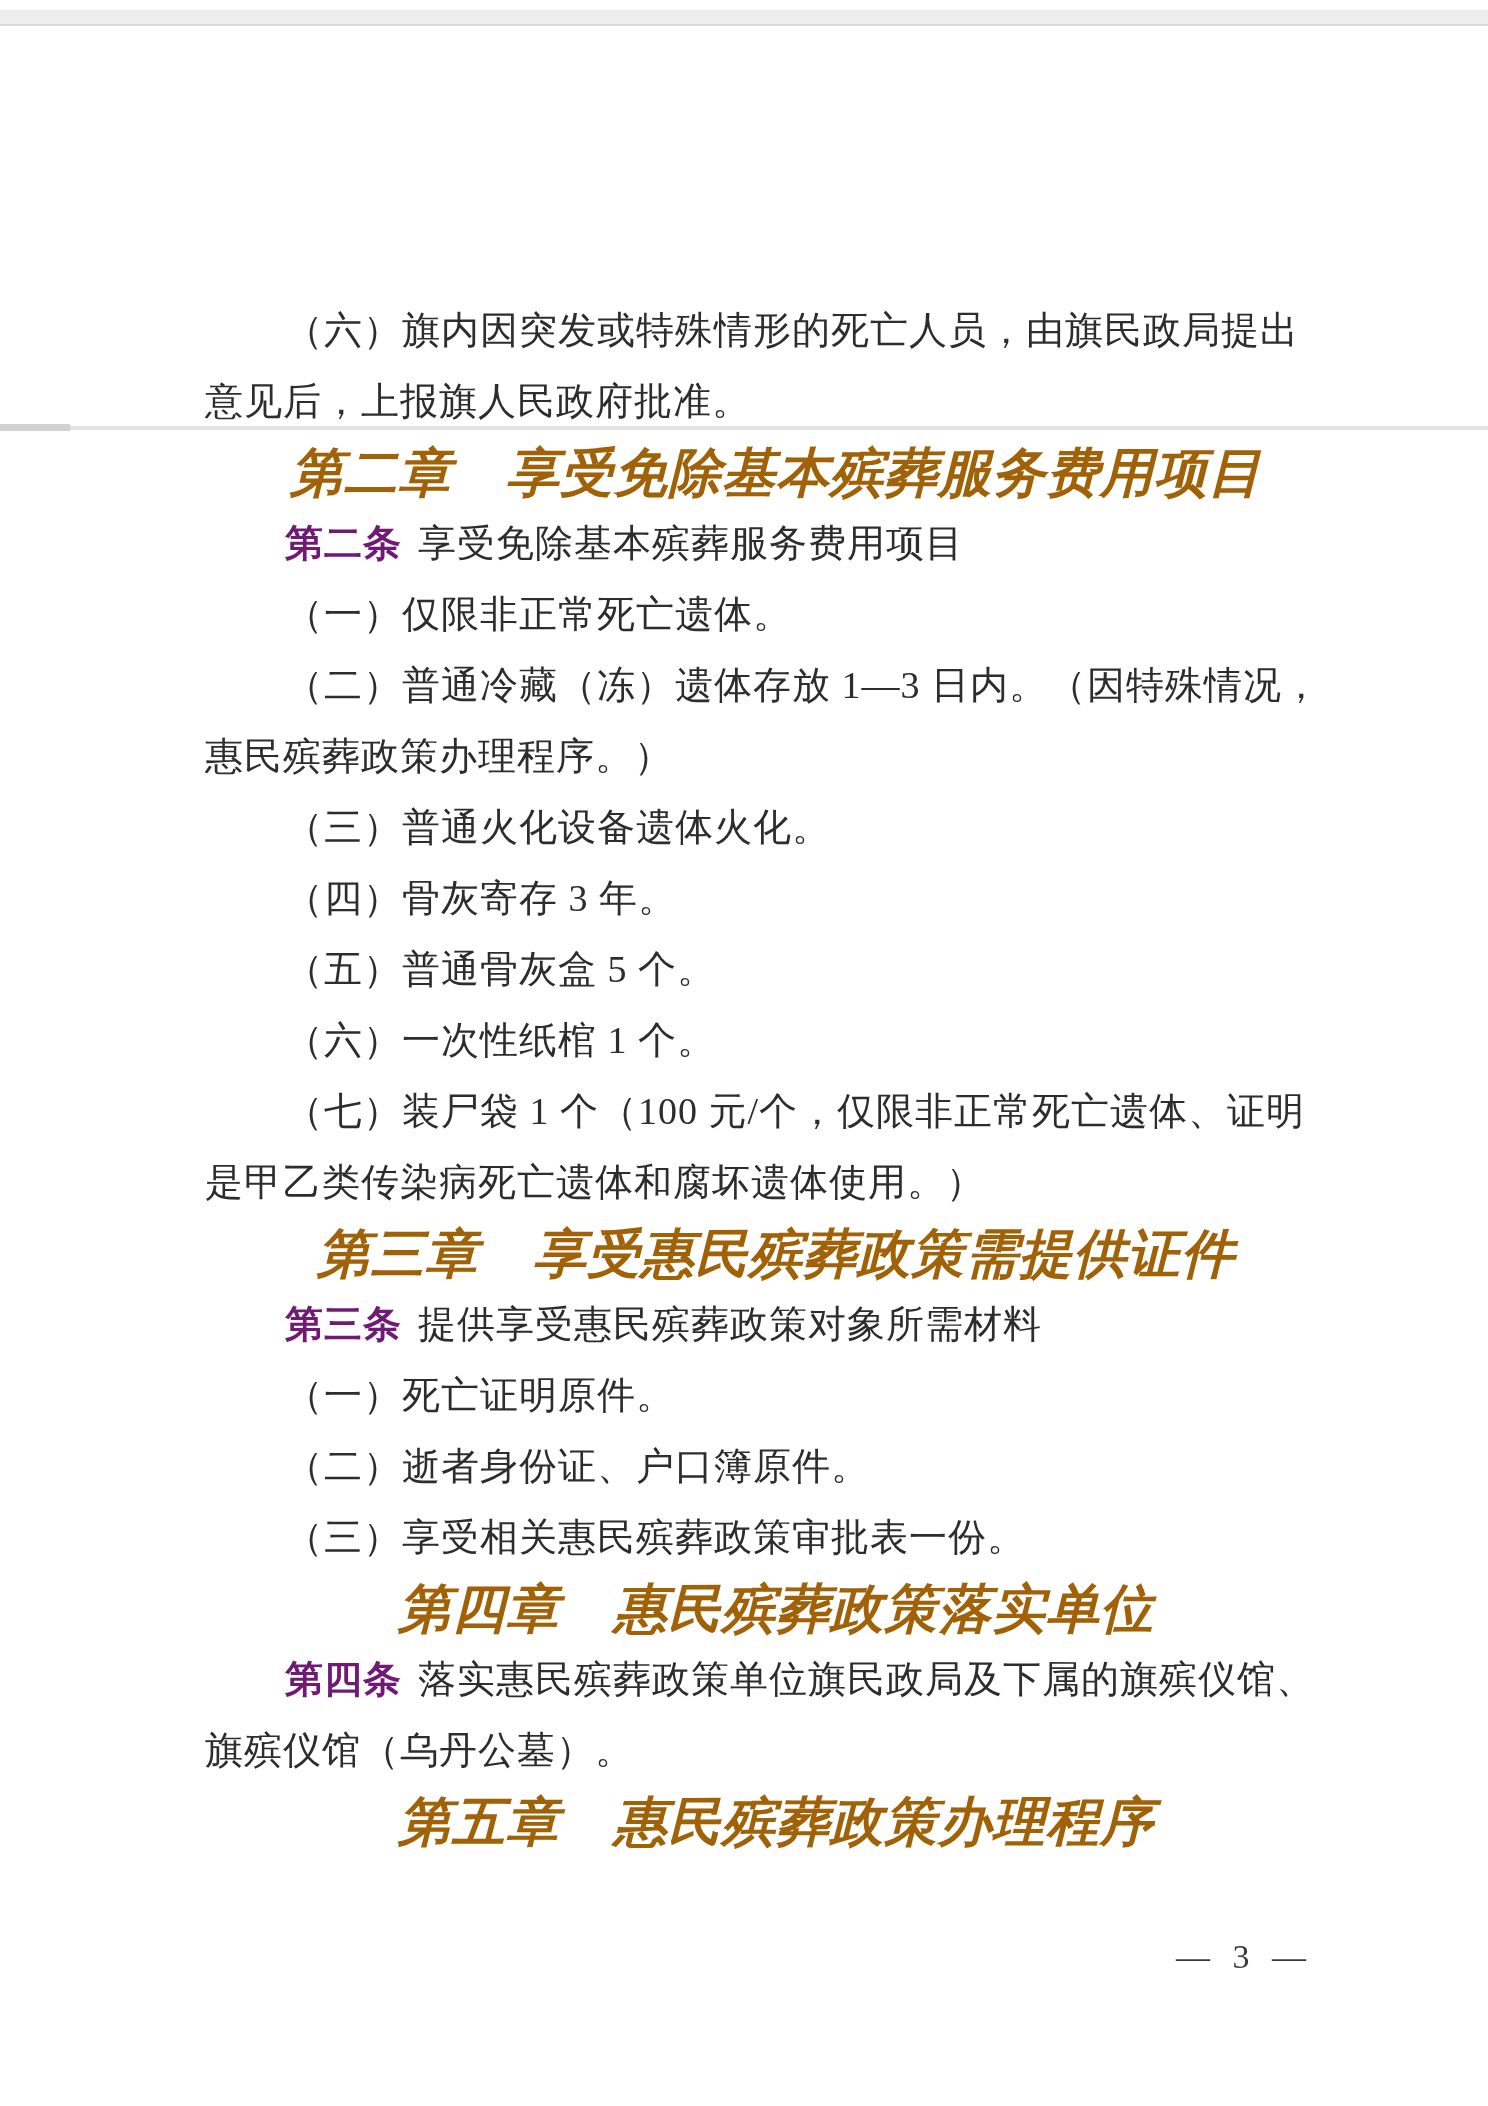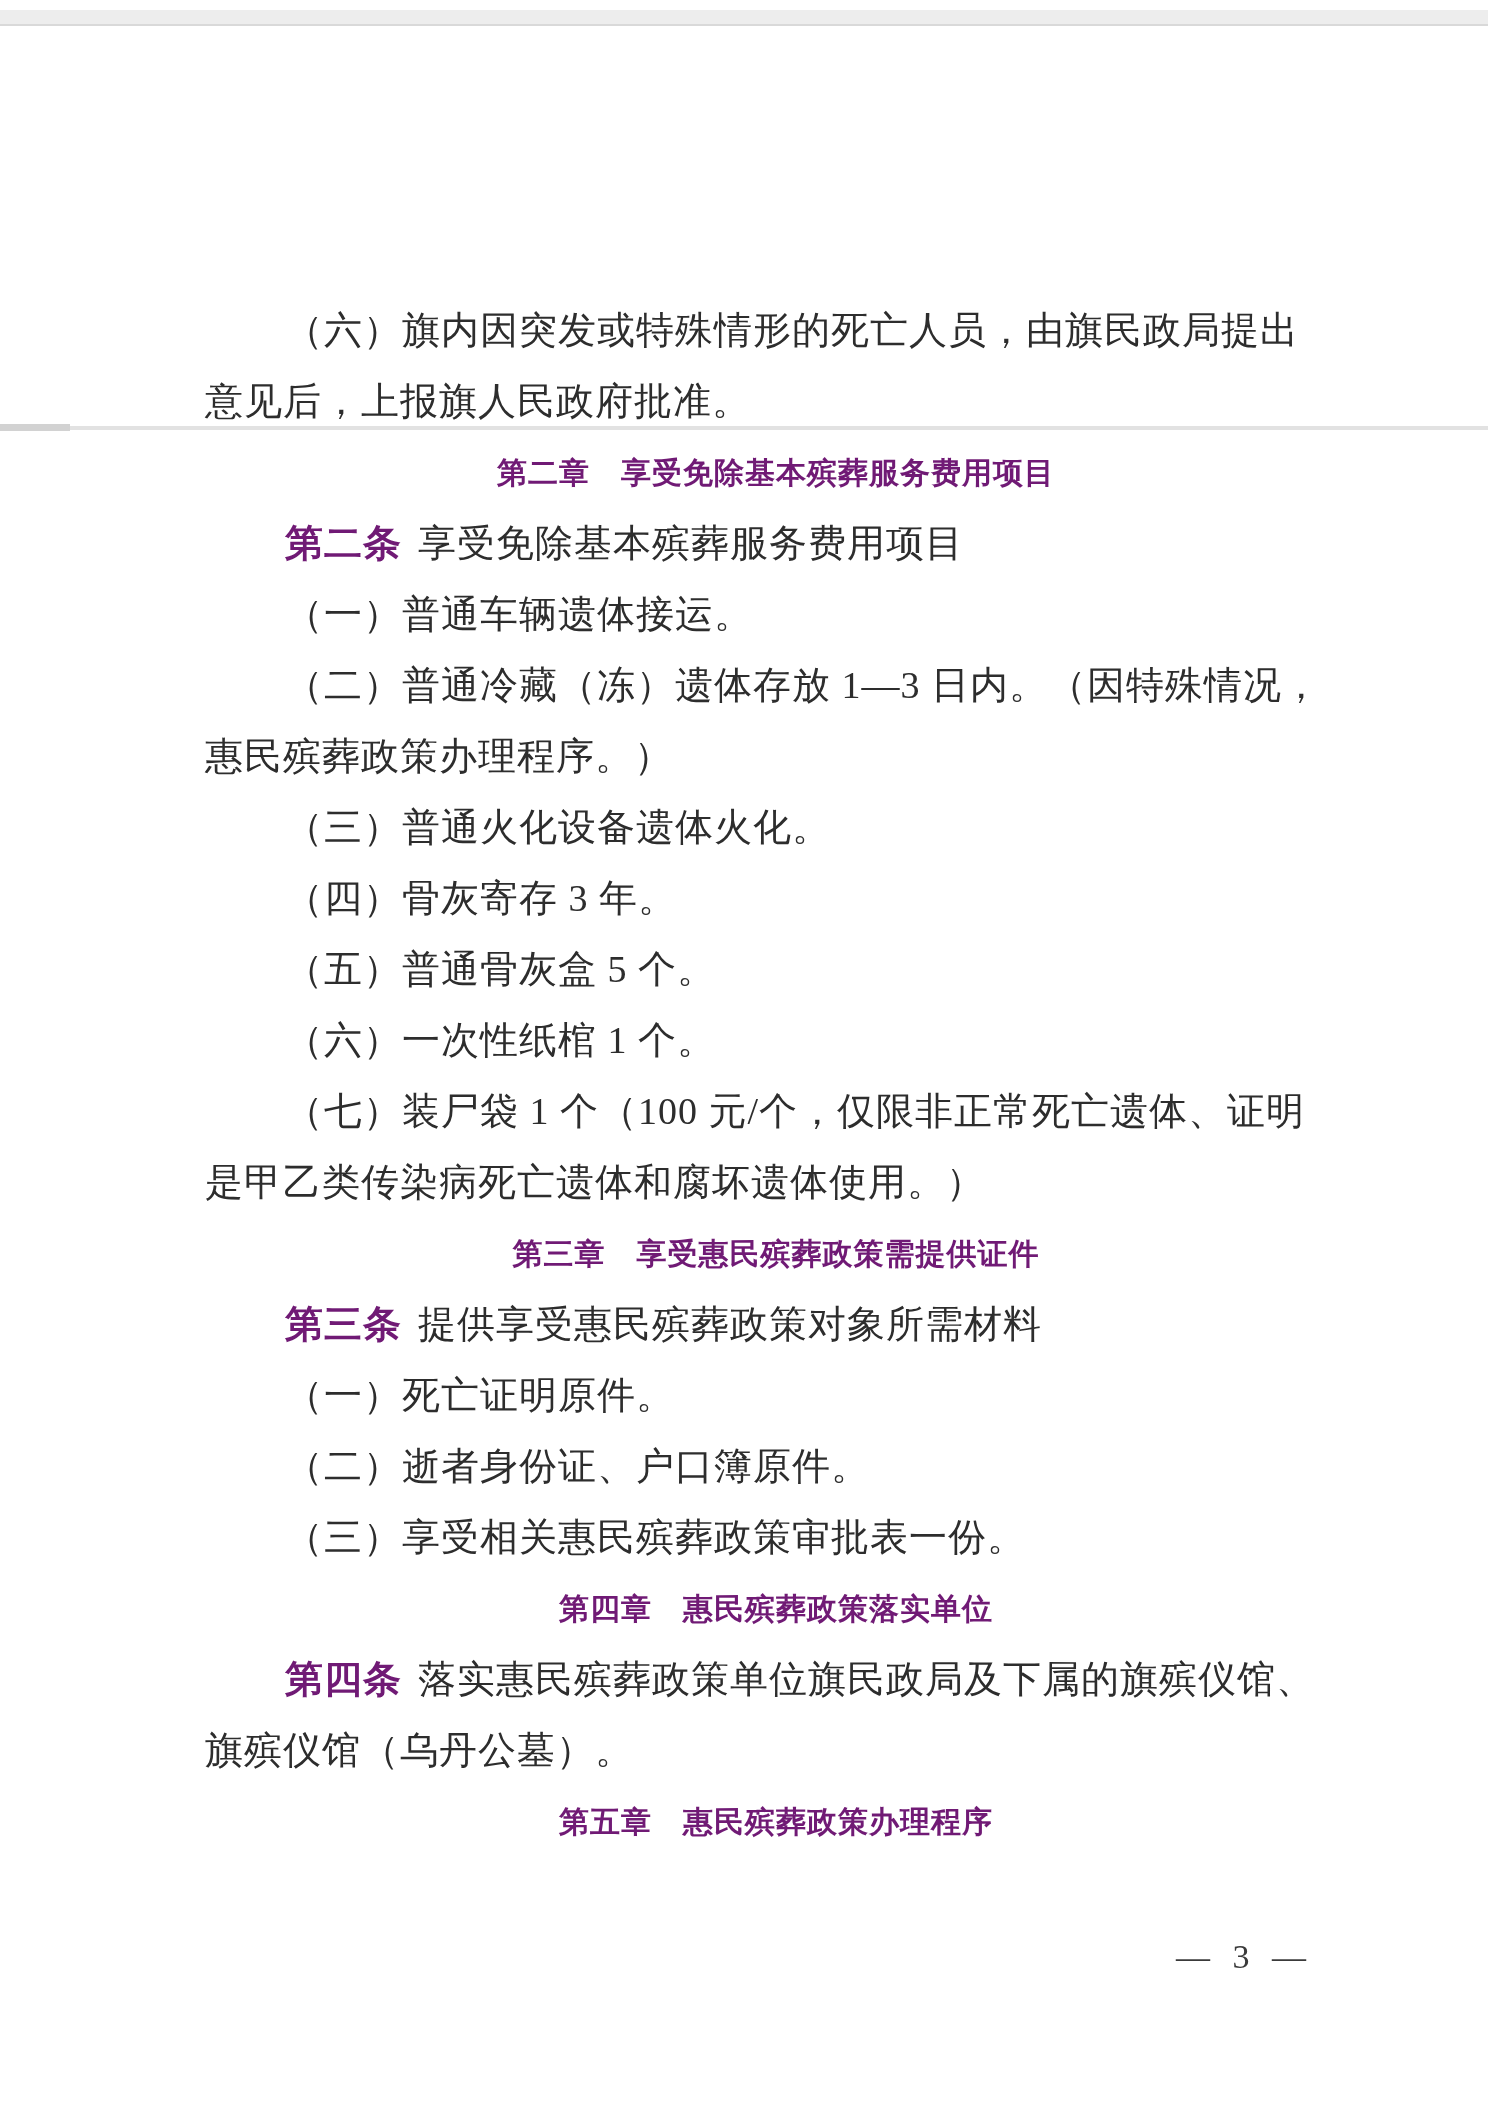--- a/index.html
+++ b/index.html
@@ -55,25 +55,26 @@
     letter-spacing: 1px;
     white-space: nowrap;
     height: 71px;
   }
   .indent {
     text-indent: 80px;
   }
   .chapter {
     font-family: "Liberation Sans", "DejaVu Sans", sans-serif;
     font-weight: 700;
-    font-size: 30px;
+    font-size: 53px;
     text-align: center;
     padding-left: 34px;
-    color: #701a75;
+    color: #a16207;
     letter-spacing: 1px;
+    font-style: italic;
   }
   .article-lead {
     font-weight: 700;
     color: #701a75;
     margin-right: 16px;
   }
   .page-number {
     position: absolute;
     left: 1176px;
     top: 1938px;
@@ -97,21 +98,21 @@
 
     <div class="line indent">（六）旗内因突发或特殊情形的死亡人员，由旗民政局提出</div>
     <div class="line">意见后，上报旗人民政府批准。</div>
 
     <div class="line chapter">第二章　享受免除基本殡葬服务费用项目</div>
 
     <div class="line indent">
       <span class="article-lead">第二条</span><span>享受免除基本殡葬服务费用项目</span>
     </div>
 
-    <div class="line indent">（一）普通车辆遗体接运。</div>
+    <div class="line indent">（一）仅限非正常死亡遗体。</div>
     <div class="line indent">（二）普通冷藏（冻）遗体存放 1—3 日内。（因特殊情况，</div>
     <div class="line">惠民殡葬政策办理程序。）</div>
     <div class="line indent">（三）普通火化设备遗体火化。</div>
     <div class="line indent">（四）骨灰寄存 3 年。</div>
     <div class="line indent">（五）普通骨灰盒 5 个。</div>
     <div class="line indent">（六）一次性纸棺 1 个。</div>
     <div class="line indent">（七）装尸袋 1 个（100 元/个，仅限非正常死亡遗体、证明</div>
     <div class="line">是甲乙类传染病死亡遗体和腐坏遗体使用。）</div>
 
     <div class="line chapter">第三章　享受惠民殡葬政策需提供证件</div>

